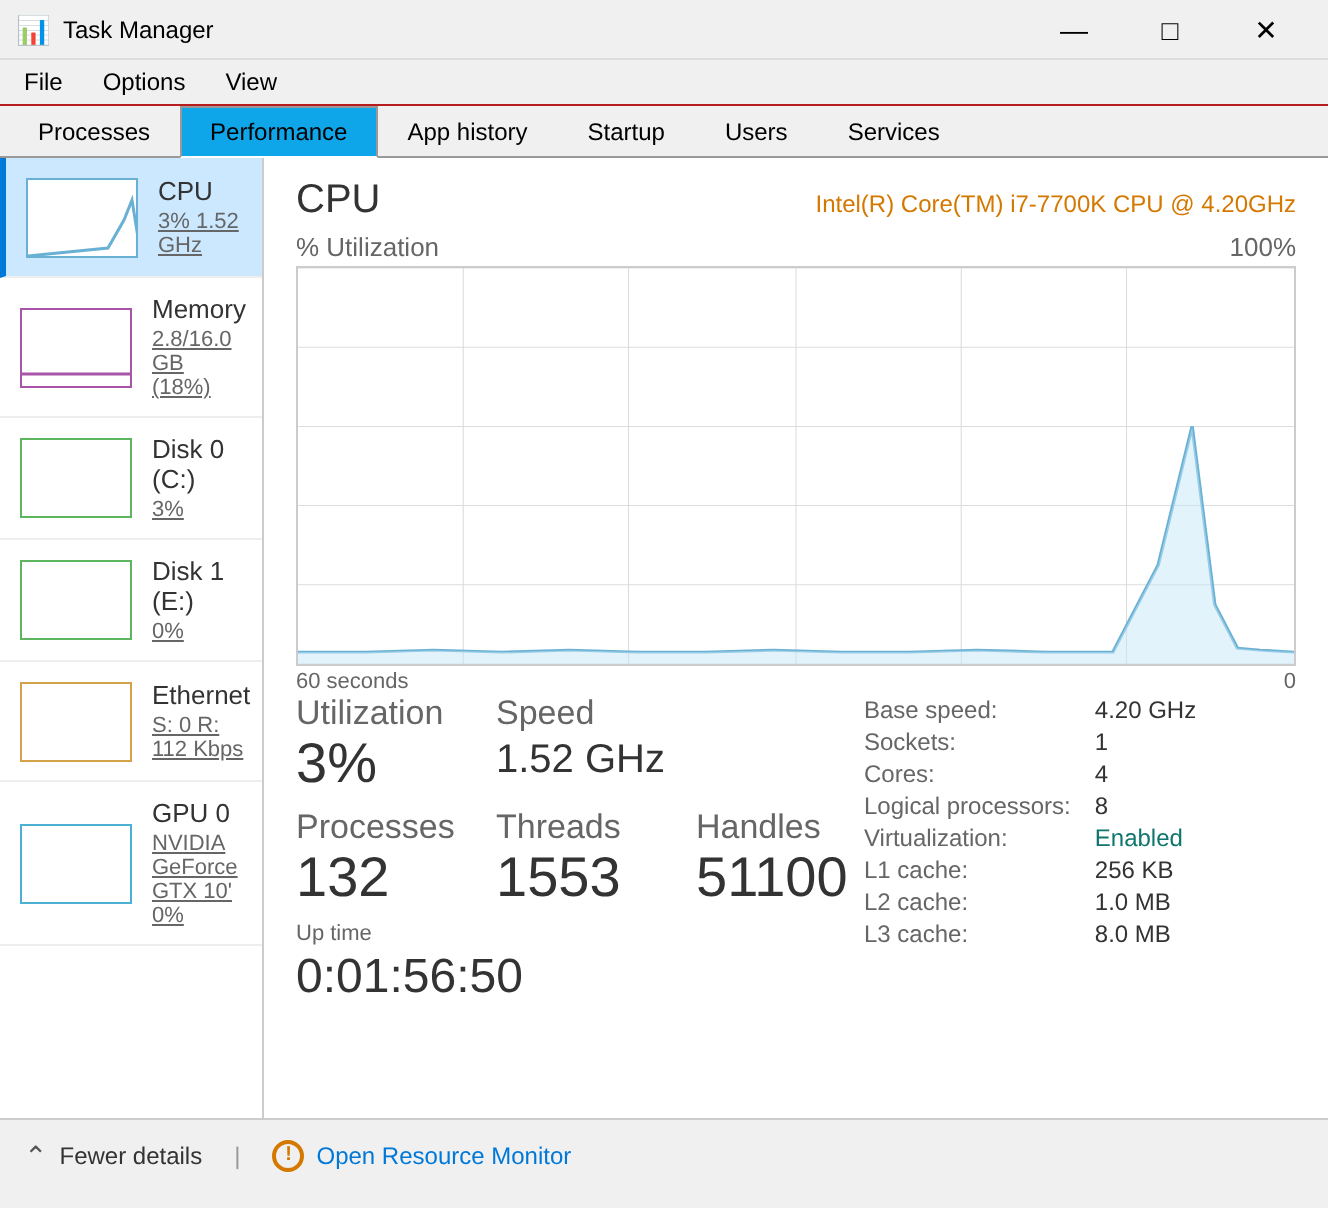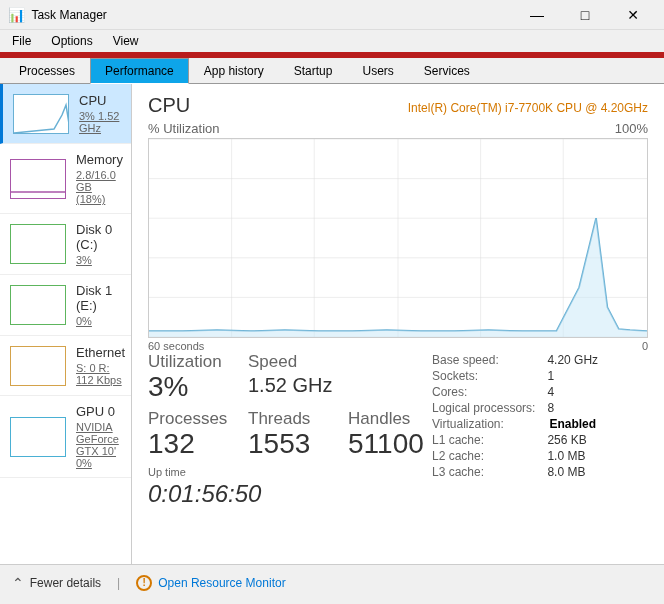--- a/index.html
+++ b/index.html
@@ -17,21 +17,21 @@
     }
     .title-bar-left { display: flex; align-items: center; gap: 6px; font-size: 12px; }
     .title-bar-controls { display: flex; gap: 2px; }
     .title-bar-btn { width: 46px; height: 30px; border: none; background: transparent; cursor: pointer; font-size: 14px; display: flex; align-items: center; justify-content: center; }
 
     
     .menu-bar {
       display: flex;
       background: #f0f0f0;
       padding: 2px 4px;
-      border-bottom: 6px solid #b91c1c;
+      border-bottom: 1px solid #b91c1c;
       gap: 4px;
     }
     .menu-item { padding: 2px 8px; cursor: pointer; font-size: 12px; }
 
     
     .tabs {
       display: flex;
       background: #f0f0f0;
       border-bottom: 1px solid #999;
       padding: 0 4px;
@@ -141,32 +141,32 @@
       display: flex;
       gap: 20px;
       margin-bottom: 6px;
     }
     .stat-block { min-width: 80px; }
     .stat-label { font-size: 17px; color: #666; }
     .stat-value { font-size: 28px; font-weight: 300; color: #333; line-height: 1.1; }
     .stat-value-med { font-size: 20px; font-weight: 300; color: #333; line-height: 1.3; }
 
     .uptime-label { font-size: 11px; color: #666; margin-bottom: 2px; }
-    .uptime-value { font-size: 24px; font-weight: 300; color: #333; font-style: italic; }
+    .uptime-value { font-size: 24px; font-weight: 300; color: #333; }
 
     
     .right-stats {
       margin-left: auto;
       font-size: 12px;
       color: #333;
     }
     .right-stats table { border-collapse: collapse; }
     .right-stats td { padding: 1px 4px; }
     .right-stats td:first-child { color: #666; padding-right: 8px; }
-    .right-stats td.val-highlight { color: #000000; font-weight: 700; text-align: center; }
+    .right-stats td.val-highlight { color: #0f766e; font-weight: 400; }
 
     .bottom-stats-row {
       display: flex;
       gap: 0;
     }
     .bottom-left { flex: 1; }
     .bottom-right { width: 220px; }
 
     
     .footer {

